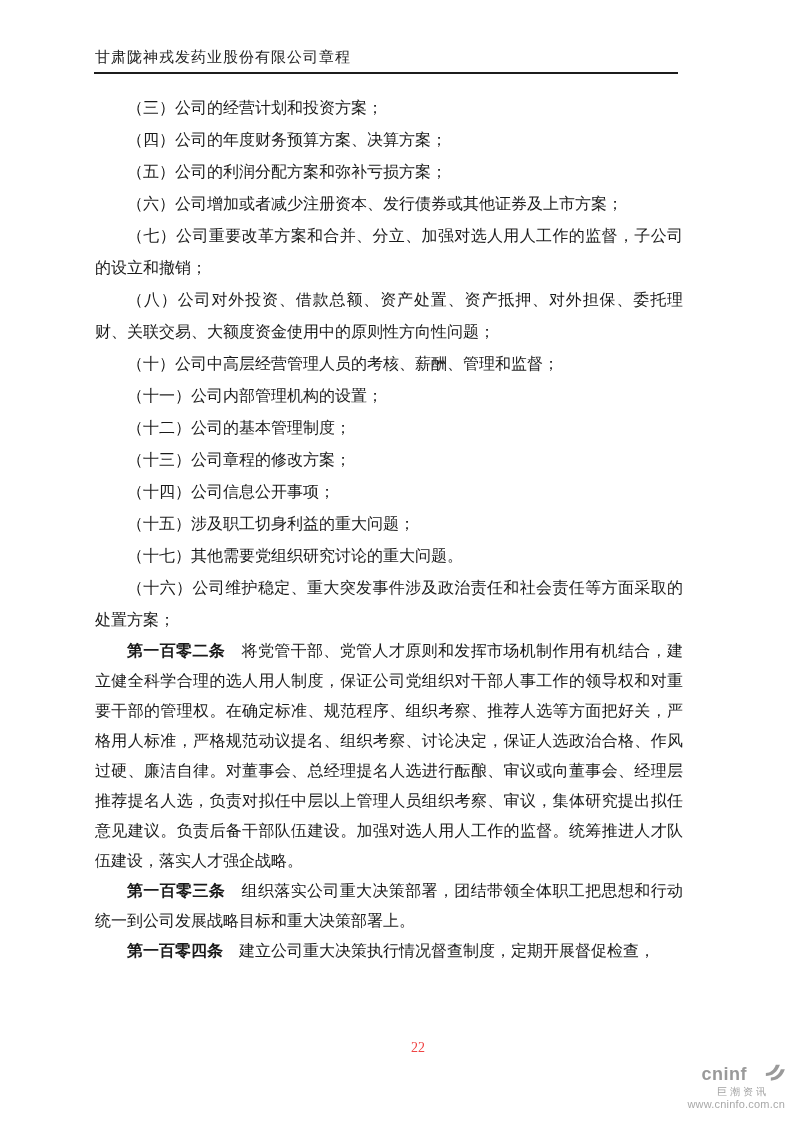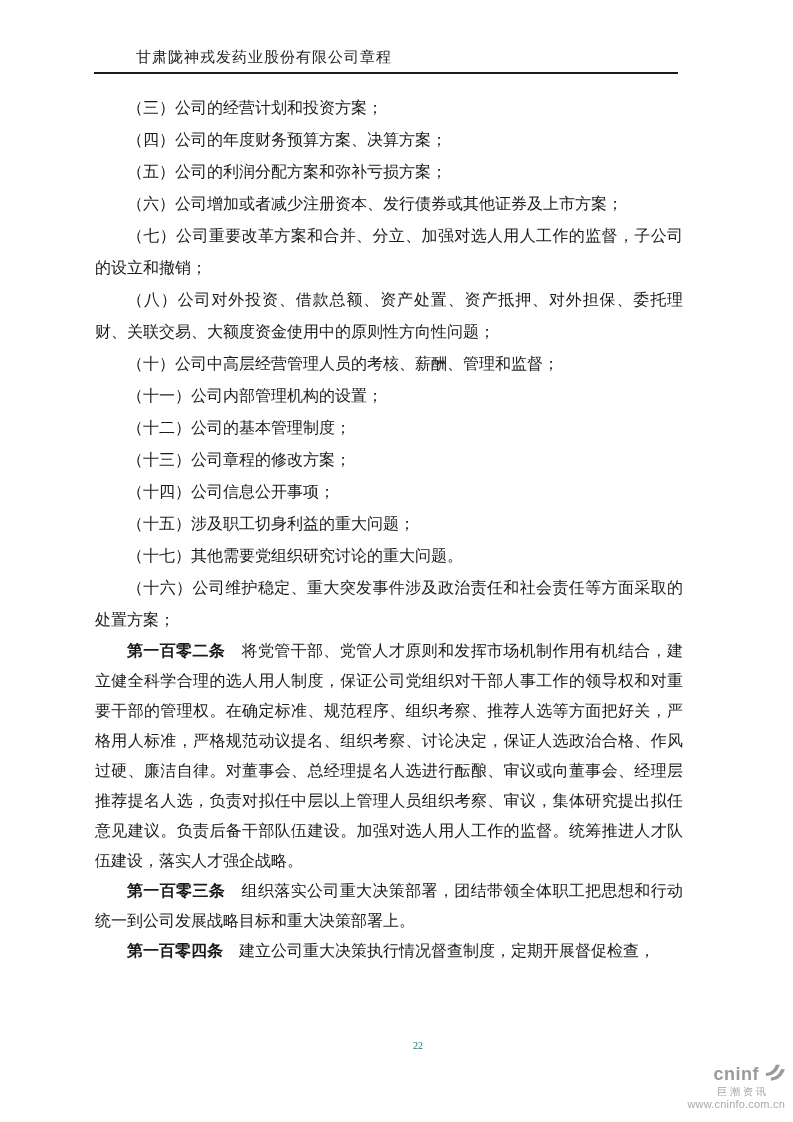--- a/index.html
+++ b/index.html
@@ -19,21 +19,20 @@
     position: absolute;
     left: 95px;
     top: 48px;
     width: 584px;
   }
   .header-title {
     font-size: 15px;
     letter-spacing: 1px;
     color: #222;
     padding-bottom: 11px;
-    margin-left: 41px;
   }
   .header-rule {
     position: absolute;
     left: -1px;
     top: 24px;
     width: 584px;
     height: 2px;
     background: #1c1c1c;
   }
   
@@ -53,40 +52,40 @@
   .content p.item { line-height: 32px; }
   .content p.article { line-height: 30px; }
   .article-number { font-weight: bold; }
   
   .page-number {
     position: absolute;
     left: 0;
     top: 1040px;
     width: 100%;
     text-align: center;
-    font-size: 10px;
-    color: #0f766e;
+    font-size: 14px;
+    color: #ef4444;
     padding-left: 43px;
   }
   .footer-logo {
     position: absolute;
     right: 4px;
     bottom: 12px;
     width: 120px;
     text-align: right;
     font-family: "Liberation Sans", sans-serif;
     color: #9e9e9e;
     line-height: 1;
     padding-right: 4px;
   }
   .logo-brand-row {
     display: flex;
     align-items: center;
     justify-content: flex-end;
-    gap: 4px;
+    gap: 16px;
   }
   .logo-brand {
     font-size: 18px;
     font-weight: bold;
     letter-spacing: 0.5px;
     color: #9a9a9a;
   }
   .logo-swirl { display: inline-block; }
   .logo-caption {
     font-size: 10px;

